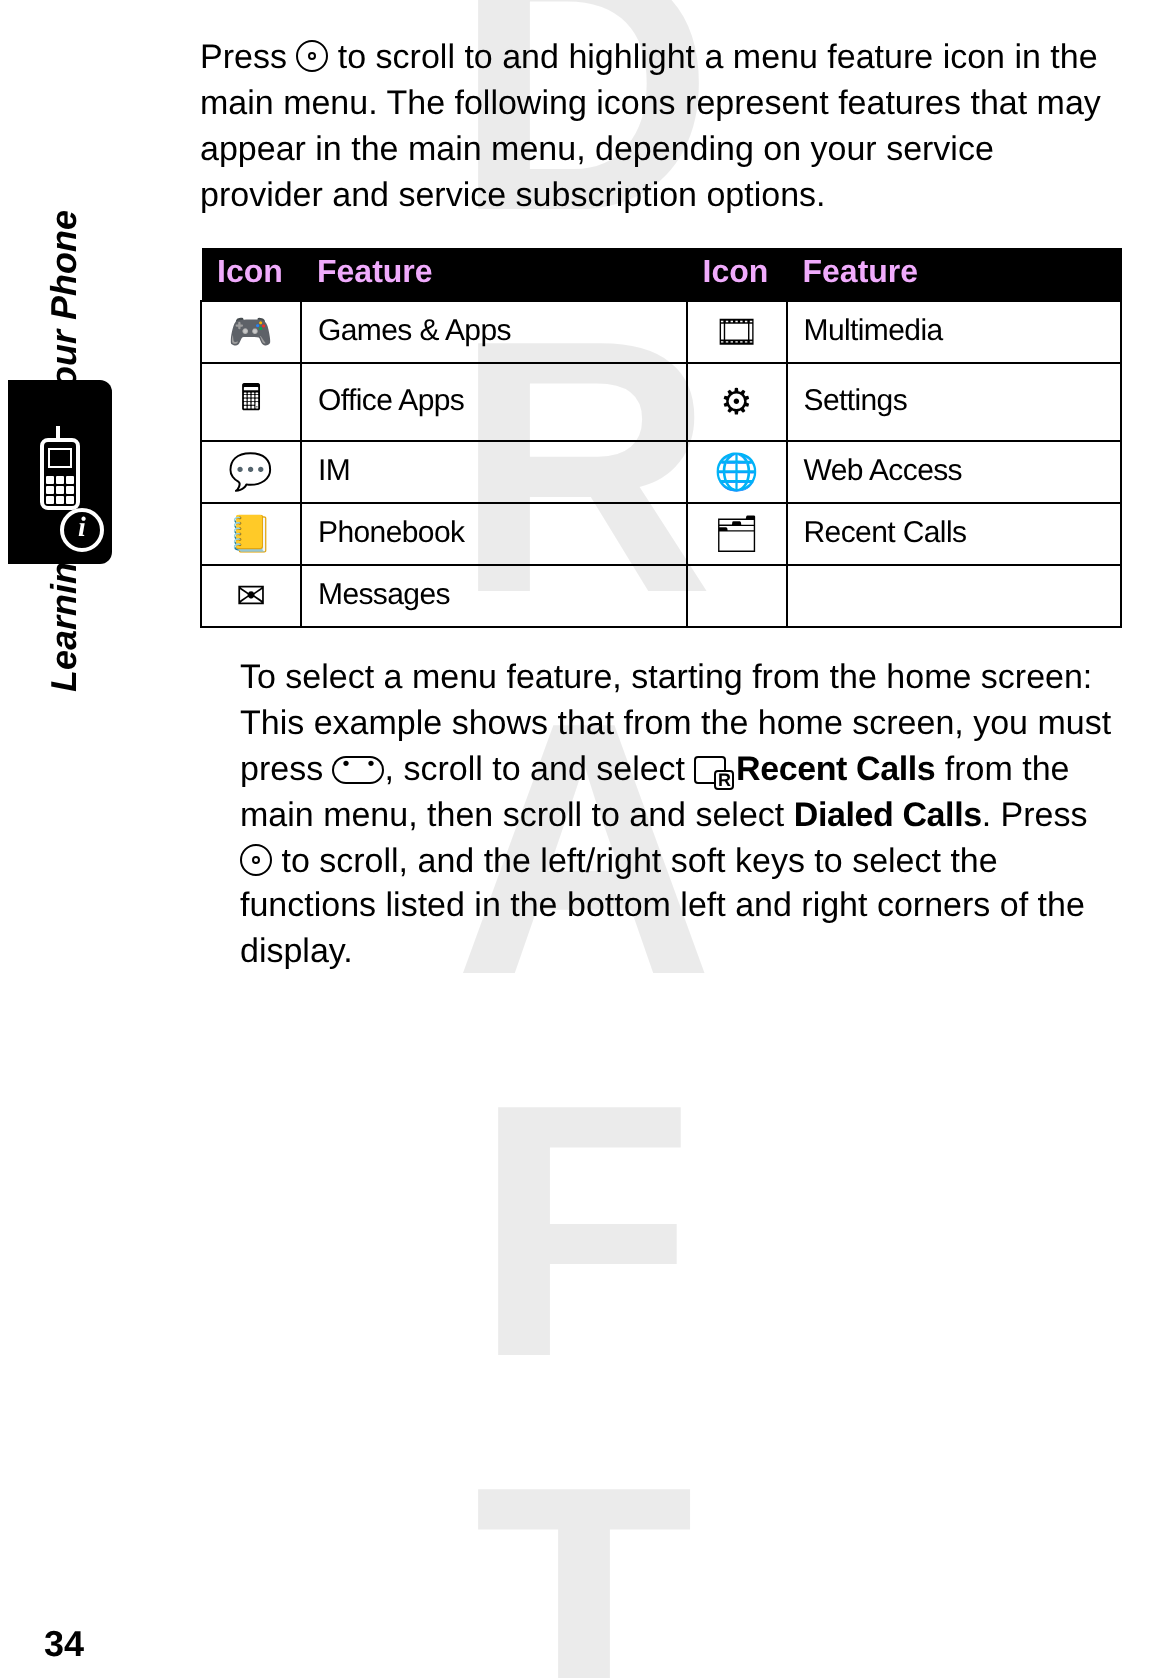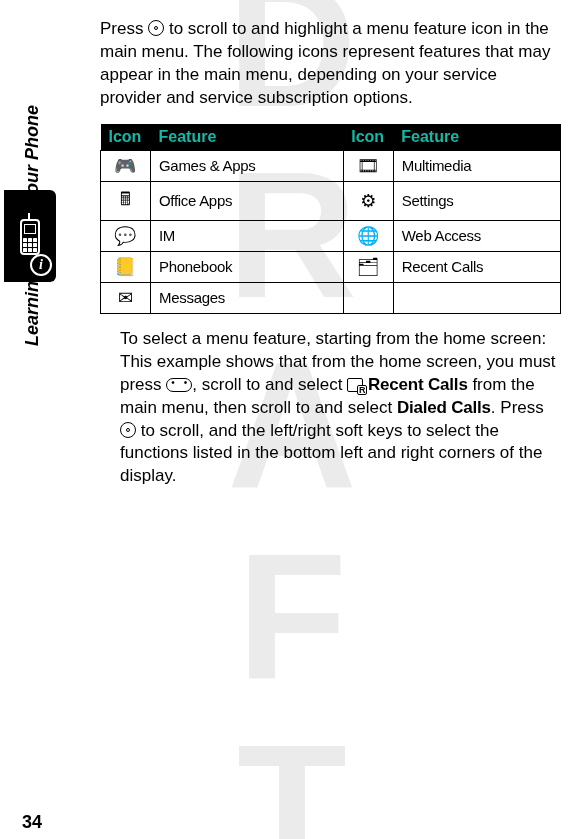--- a/index.html
+++ b/index.html
@@ -144,21 +144,21 @@
     right: 4px; top: -3px;
     font-size: 10px;
   }
   table.icons {
     width: 100%;
     border-collapse: collapse;
     margin-bottom: 14px;
   }
   table.icons th {
     background: #000;
-    color: #14b8a6;
+    color: #f0abfc;
     text-align: left;
     font-size: 16px;
     padding: 4px 8px;
   }
   table.icons td {
     border: 1px solid #000;
     padding: 4px 8px;
     font-size: 14px;
     height: 30px;
   }

